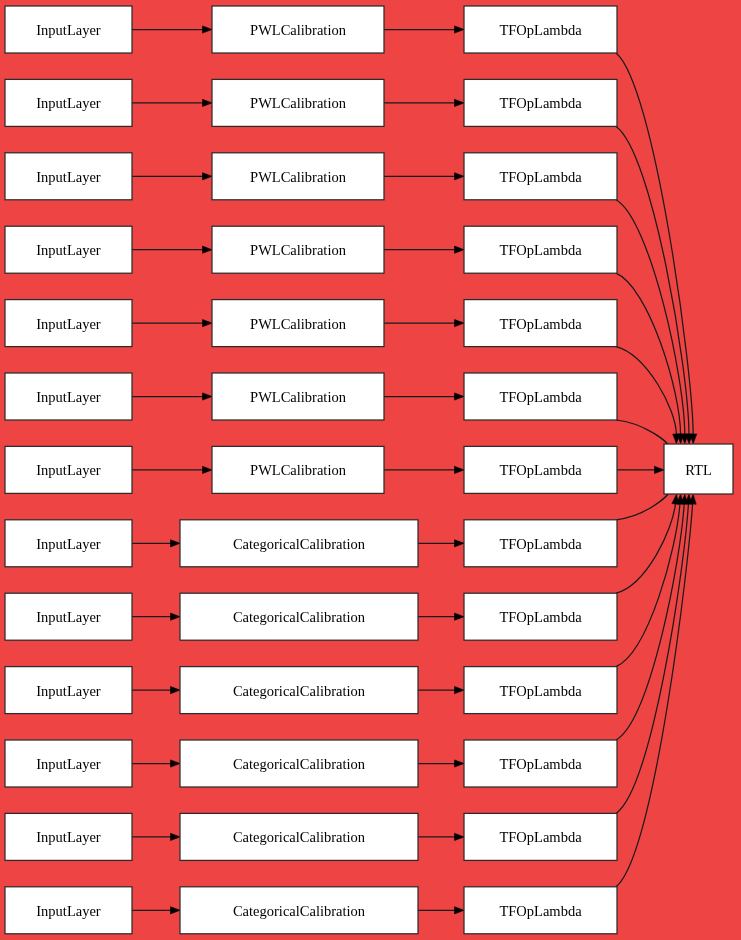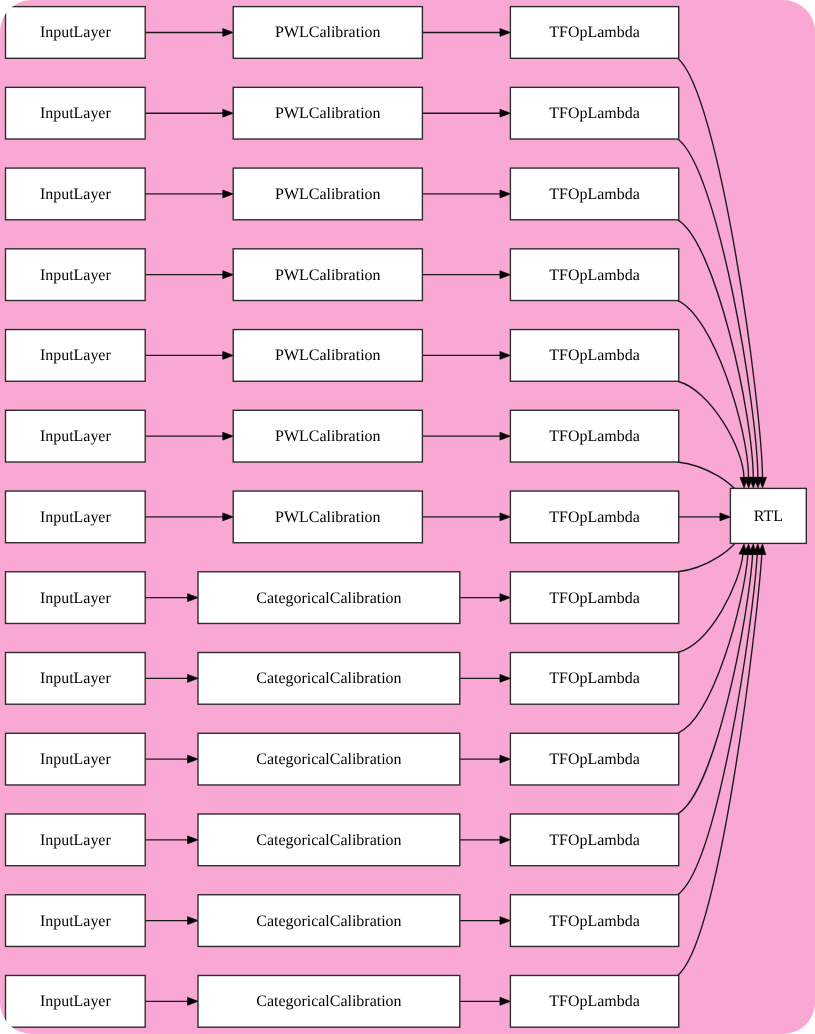--- a/index.html
+++ b/index.html
@@ -8,22 +8,21 @@
     background: #ffffff;
   }
   body {
     font-family: "Liberation Serif", "DejaVu Serif", serif;
   }
   #diagram-root {
     position: relative;
     width: 741px;
     height: 940px;
     overflow: hidden;
-    background: #f9a8d4;
-    border-radius: 29px;
+    background: #ef4444;
   }
   #graph-svg {
     display: block;
     width: 741px;
     height: 940px;
   }
   .node-box {
     fill: #ffffff;
     stroke: #2b2b2b;
     stroke-width: 1.25;

